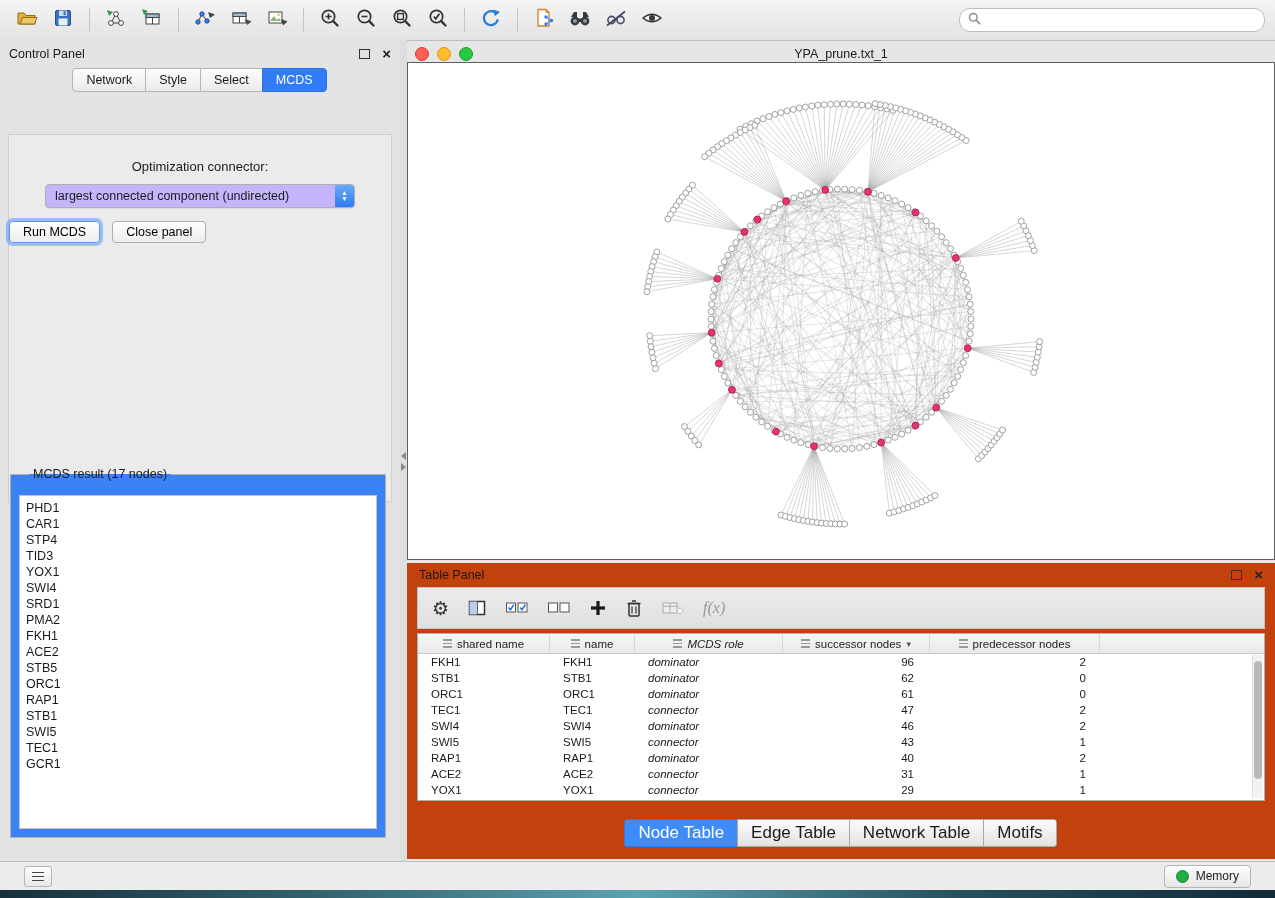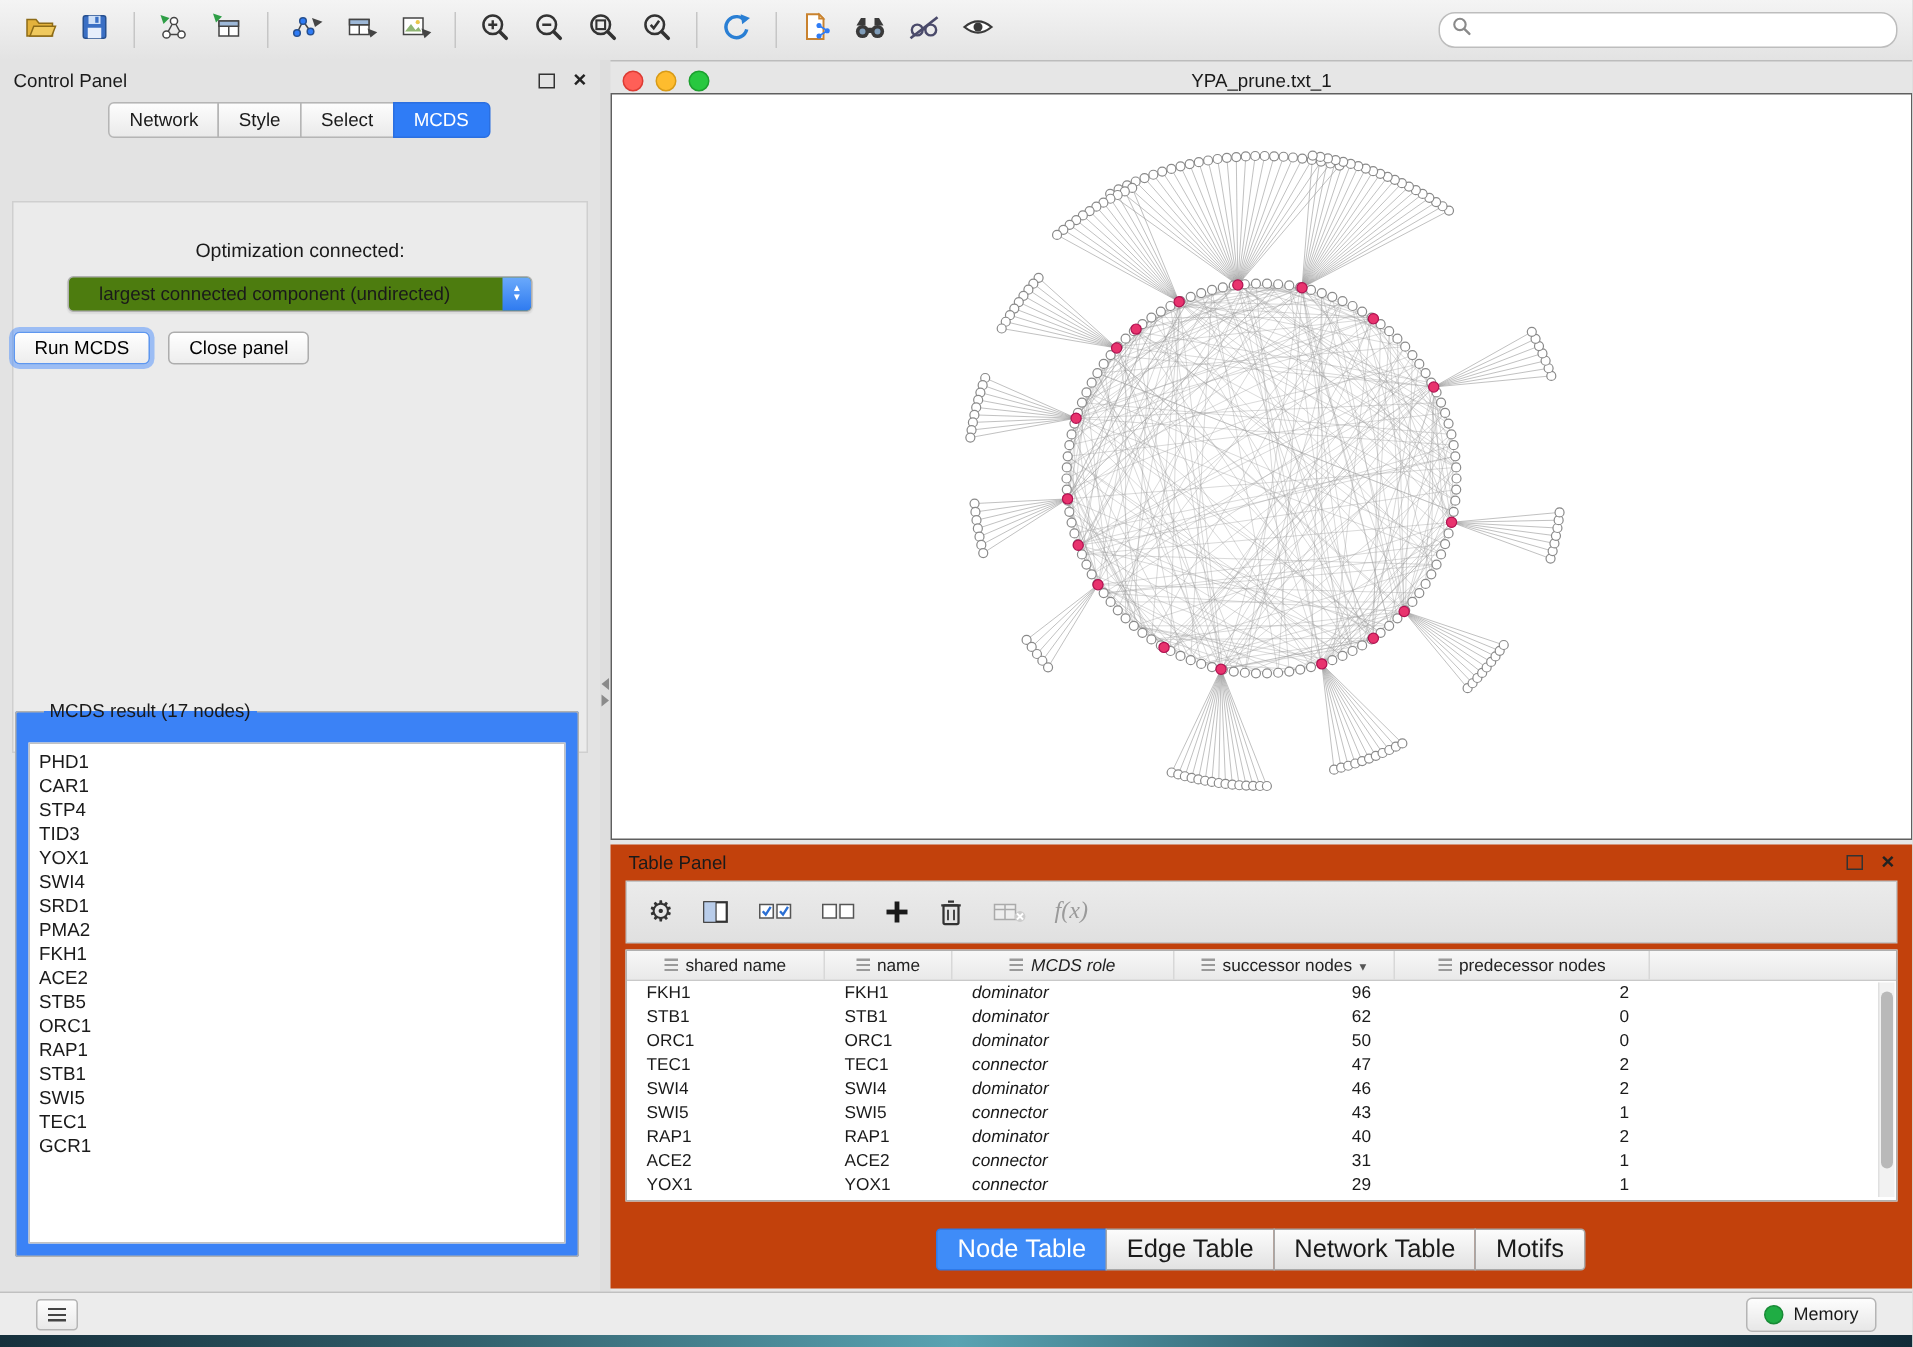--- a/index.html
+++ b/index.html
@@ -25,22 +25,22 @@
   .close-ico{font-size:15px;font-weight:bold;color:#222;line-height:10px;}
   .cp-tabs{display:flex;justify-content:center;position:relative;z-index:2;}
   .cp-tab{padding:4px 13px;font-size:12.5px;border:1px solid #b5b5b5;margin-left:-1px;
     background:linear-gradient(#fdfdfd,#eaeaea);}
   .cp-tab:first-child{border-radius:4px 0 0 4px;}
   .cp-tab:last-child{border-radius:0 4px 4px 0;}
   .cp-tab.active{background:#2f7cf6;border-color:#2b6fe0;color:#fff;}
   .cp-body{position:absolute;left:8px;right:8px;top:94px;height:366px;background:#ebebeb;
     border:1px solid #cfcfcf;}
   .opt-label{margin-top:24px;text-align:center;font-size:13px;}
-  .dropdown{margin:10px 36px 0 36px;height:22px;border:1px solid #b0b0b0;border-radius:4px;background:#4d7c0f;
-    display:flex;align-items:center;padding-left:20px;font-size:12.5px;box-shadow:0 1px 1px rgba(0,0,0,.07);}
+  .dropdown{margin:10px 36px 0 36px;height:22px;border:1px solid #b0b0b0;border-radius:4px;background:#c4b5fd;
+    display:flex;align-items:center;padding-left:9px;font-size:12.5px;box-shadow:0 1px 1px rgba(0,0,0,.07);}
   .dd-stepper{margin-left:auto;width:19px;height:22px;border-radius:0 3px 3px 0;
     background:linear-gradient(#6aa9fb,#2f7bf0);color:#fff;display:flex;flex-direction:column;
     align-items:center;justify-content:center;font-size:6.5px;line-height:6px;}
   .cp-btn-row{display:flex;justify-content:flex-start;gap:12px;margin-top:13px;}
   .btn{height:22px;padding:0 13px;font-size:12.5px;border:1px solid #adadad;border-radius:4px;
     background:linear-gradient(#ffffff,#ededed);}
   .btn.focused{box-shadow:0 0 0 3px rgba(77,144,254,.5);border-color:#5e97f0;}
   .mcds-fieldset{position:absolute;left:10px;right:14px;top:427px;bottom:24px;border:1px solid #b0b0b0;
     border-radius:2px;margin:0;padding:4px 8px 8px 18px;font-size:12.5px;background:#3b82f6;}
   .mcds-fieldset legend{font-size:12.5px;padding:0 4px;}
@@ -305,21 +305,21 @@
         <span class="close-ico">×</span>
       </span>
     </div>
     <div class="cp-tabs">
       <span class="cp-tab">Network</span>
       <span class="cp-tab">Style</span>
       <span class="cp-tab">Select</span>
       <span class="cp-tab active">MCDS</span>
     </div>
     <div class="cp-body">
-      <div class="opt-label">Optimization connected:</div>
+      <div class="opt-label">Optimization connector:</div>
       <div class="dropdown">
         <span>largest connected component (undirected)</span>
         <span class="dd-stepper">
             <span>▲</span>
             <span>▼</span>
           </span>
       </div>
       <div class="cp-btn-row">
         <button class="btn focused">Run MCDS</button>
         <button class="btn">Close panel</button>
@@ -1207,21 +1207,21 @@
             <div class="tcell c-name">STB1</div>
             <div class="tcell c-role">dominator</div>
             <div class="tcell c-succ">62</div>
             <div class="tcell c-pred">0</div>
             <div class="tcell c-fill"></div>
           </div>
           <div class="trow">
             <div class="tcell c-shared">ORC1</div>
             <div class="tcell c-name">ORC1</div>
             <div class="tcell c-role">dominator</div>
-            <div class="tcell c-succ">50</div>
+            <div class="tcell c-succ">61</div>
             <div class="tcell c-pred">0</div>
             <div class="tcell c-fill"></div>
           </div>
           <div class="trow">
             <div class="tcell c-shared">TEC1</div>
             <div class="tcell c-name">TEC1</div>
             <div class="tcell c-role">connector</div>
             <div class="tcell c-succ">47</div>
             <div class="tcell c-pred">2</div>
             <div class="tcell c-fill"></div>

